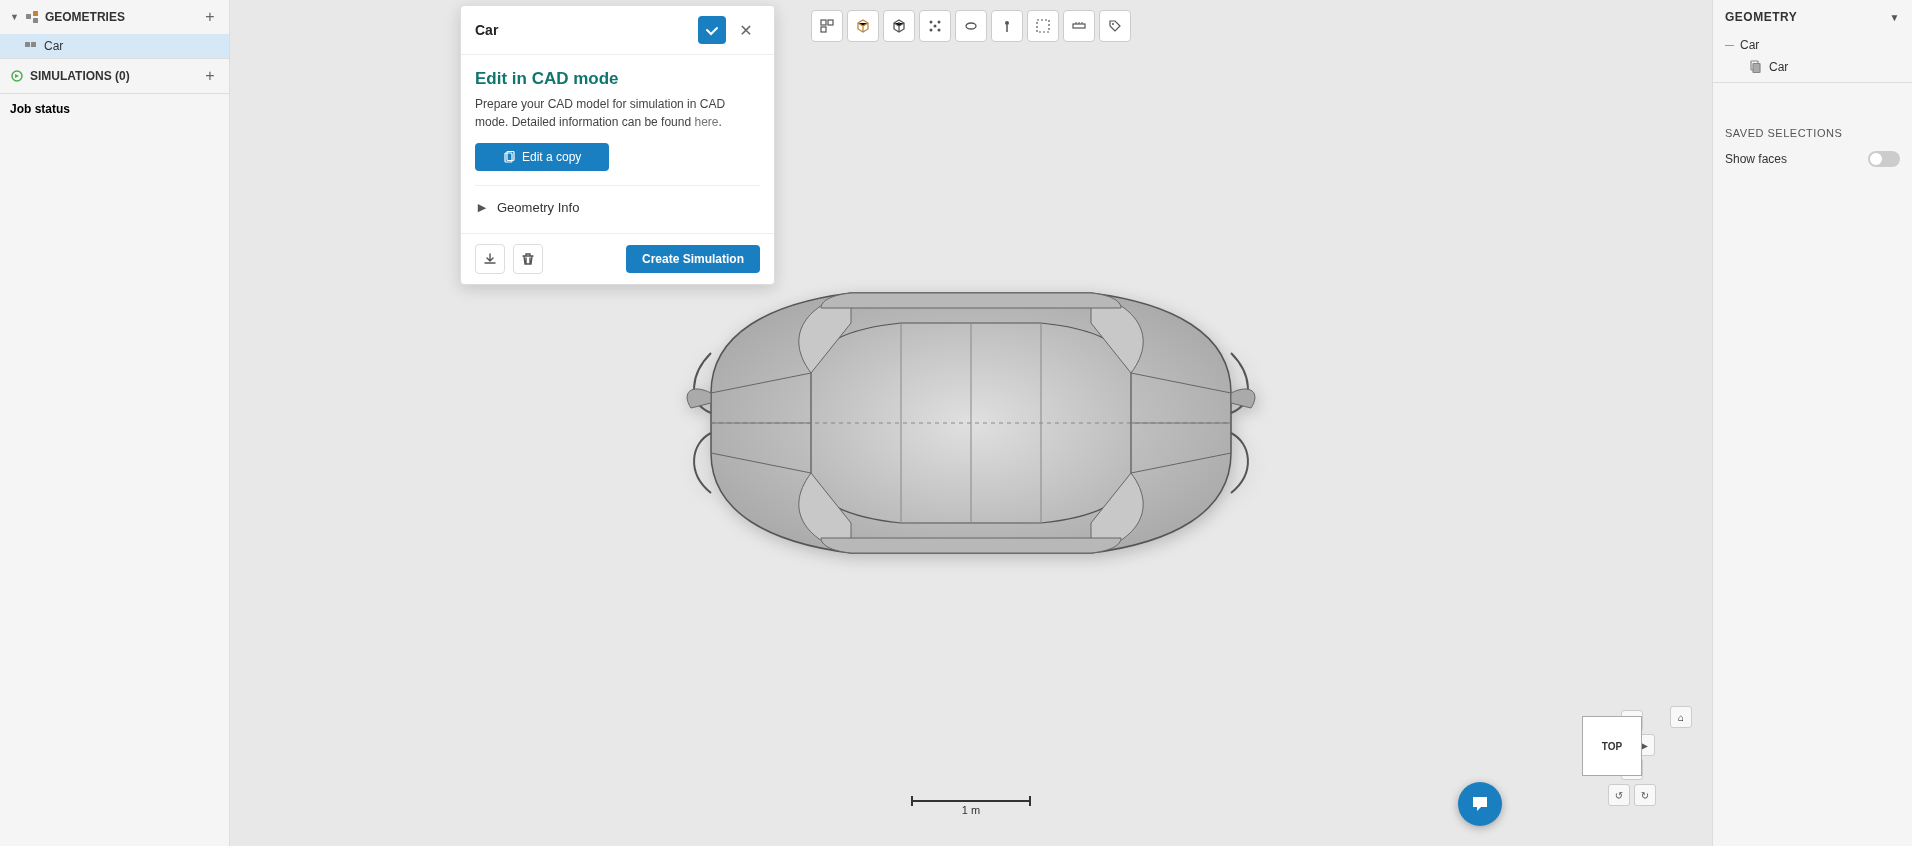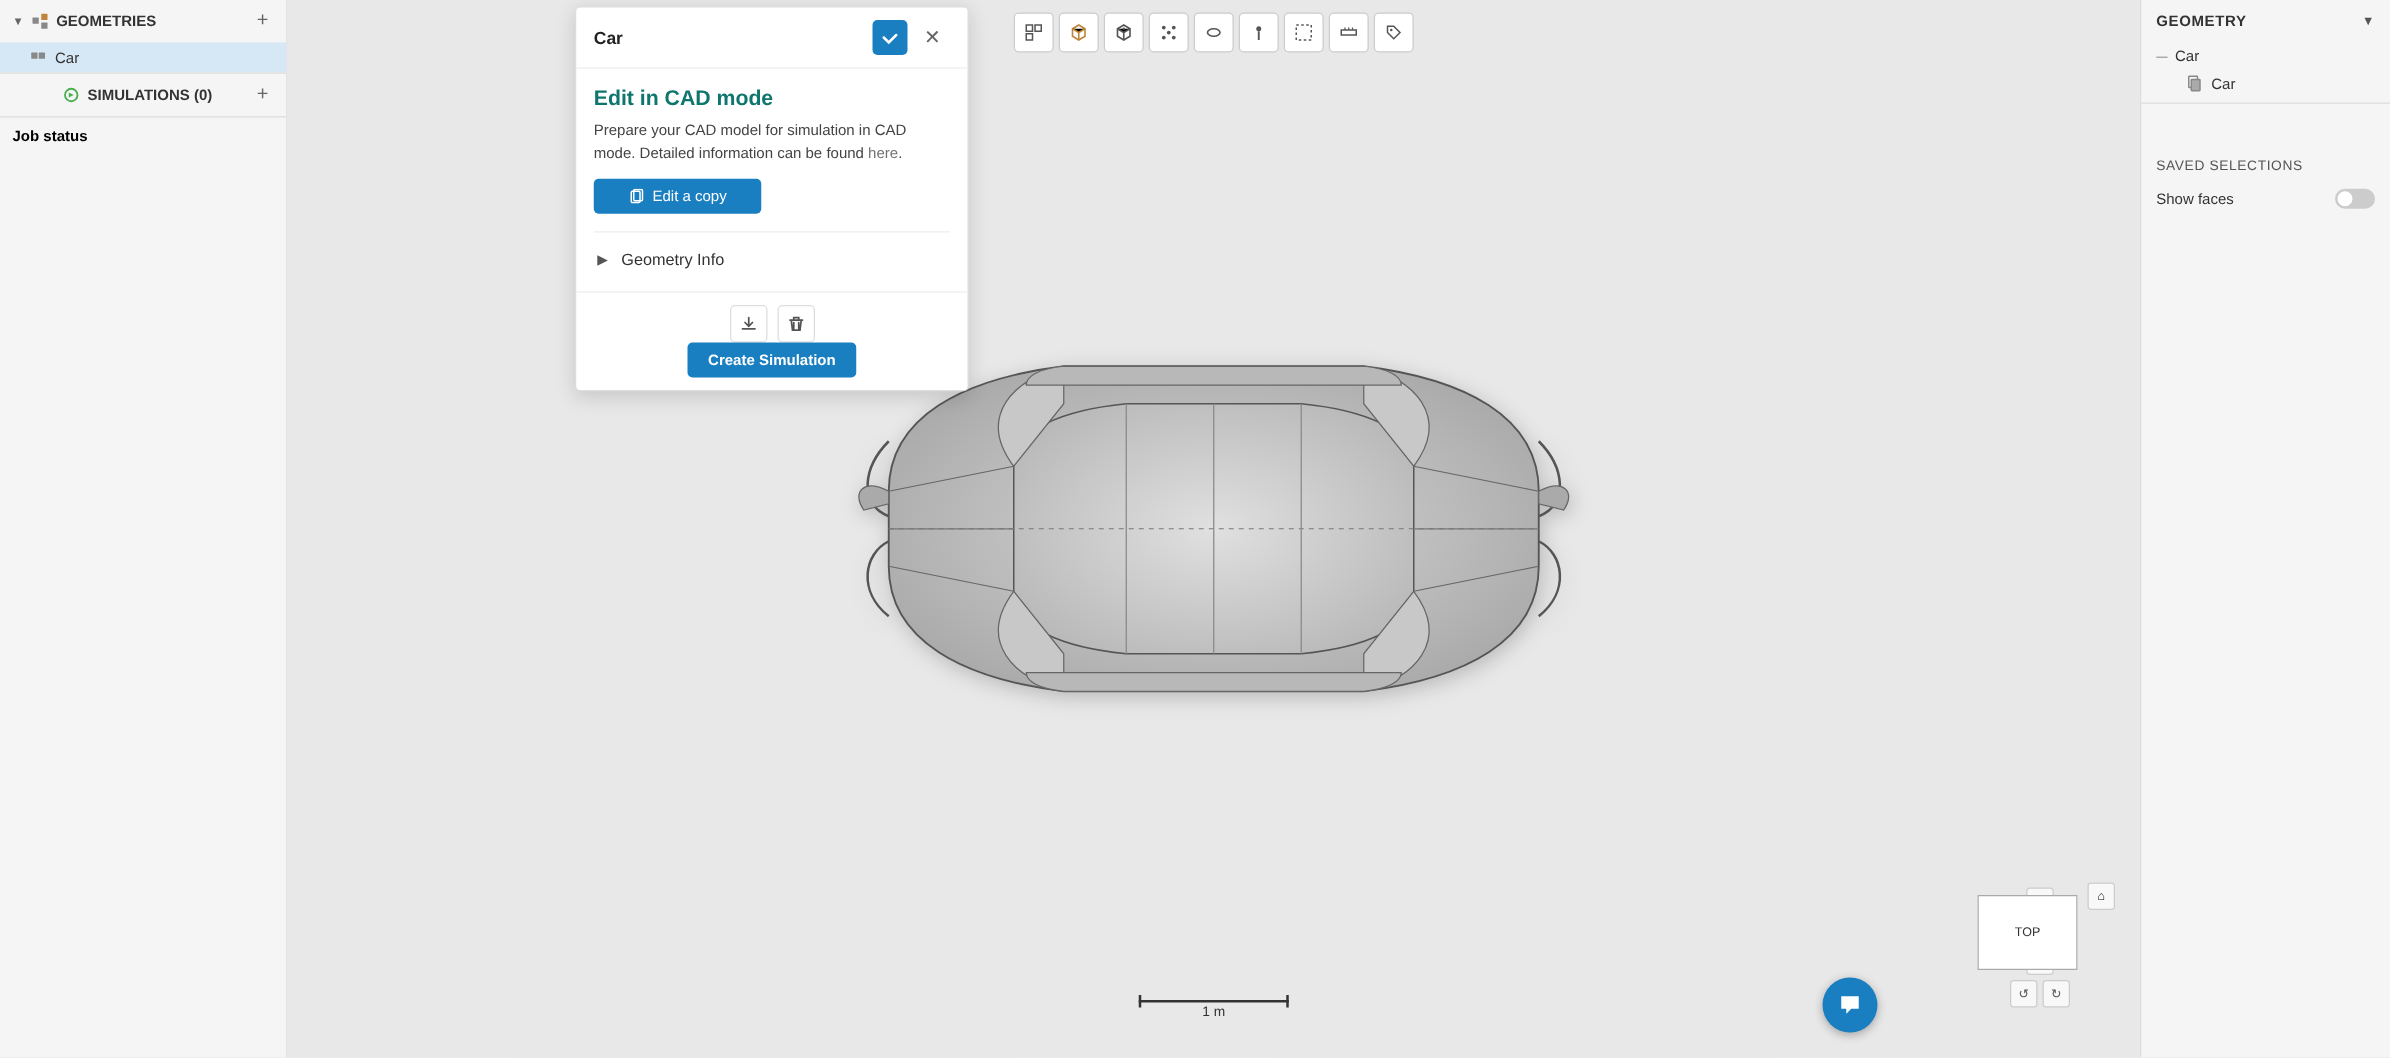--- a/index.html
+++ b/index.html
@@ -55,21 +55,20 @@
       background: #ddd;
     }
     .sidebar-section-simulations {
       display: flex;
       justify-content: space-between;
       padding: 8px 10px;
       font-size: 12px;
       font-weight: 600;
       color: #333;
       cursor: pointer;
-      margin-left: 40px;
     }
     .job-status {
       padding: 8px 10px;
       font-size: 12px;
       font-weight: 600;
       color: #000000;
       cursor: pointer;
     }
 
     
@@ -168,26 +167,26 @@
       border: 1px solid #ccc;
       border-radius: 3px;
       cursor: pointer;
       display: flex; align-items: center; justify-content: center;
       font-size: 10px;
       color: #555;
     }
     .nav-cube-face {
       position: absolute;
       top: 10px; left: 10px;
-      width: 80px; height: 60px;
+      width: 60px; height: 60px;
       background: white;
       border: 1px solid #aaa;
       display: flex; align-items: center; justify-content: center;
       font-size: 10px;
-      font-weight: 400;
+      font-weight: 700;
       color: #333;
       cursor: pointer;
     }
     .nav-rotate-btn {
       width: 22px; height: 22px;
       background: rgba(255,255,255,0.7);
       border: 1px solid #ccc;
       border-radius: 3px;
       cursor: pointer;
       display: flex; align-items: center; justify-content: center;
@@ -306,21 +305,20 @@
       display: flex; align-items: center; justify-content: center;
       color: #555;
       font-size: 11px;
     }
     .popup-footer {
       display: flex;
       align-items: center;
       justify-content: space-between;
       padding: 10px 14px;
       border-top: 1px solid #eee;
-      flex-direction: column;
     }
     .footer-actions-left {
       display: flex;
       gap: 8px;
     }
     .footer-icon-btn {
       width: 30px; height: 30px;
       background: white;
       border: 1px solid #ddd;
       border-radius: 4px;

